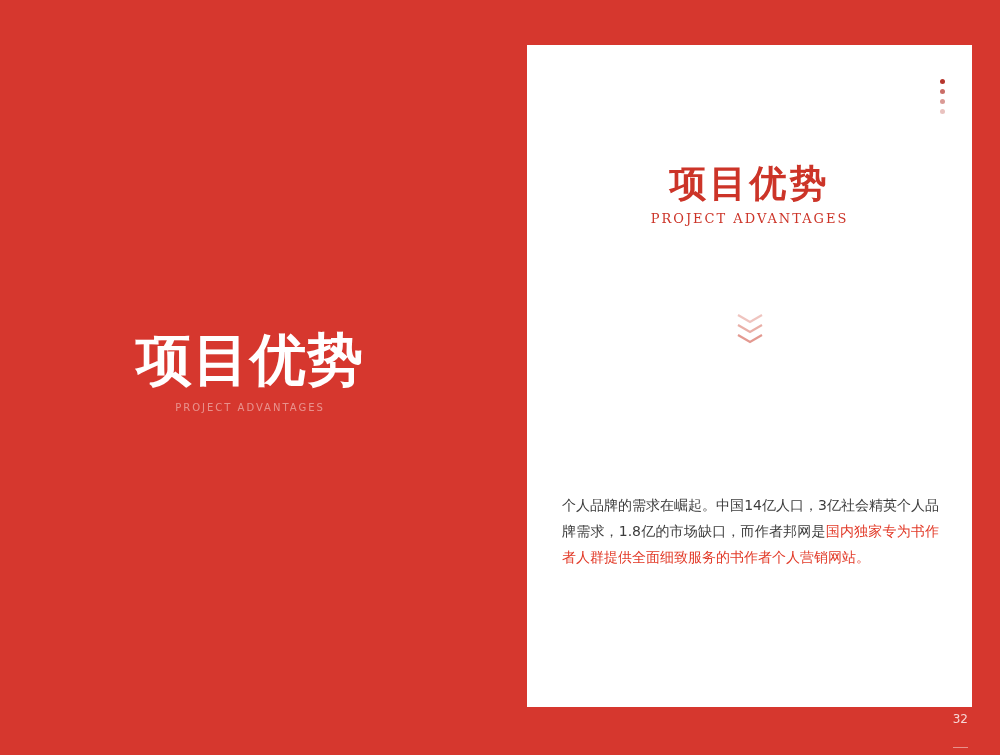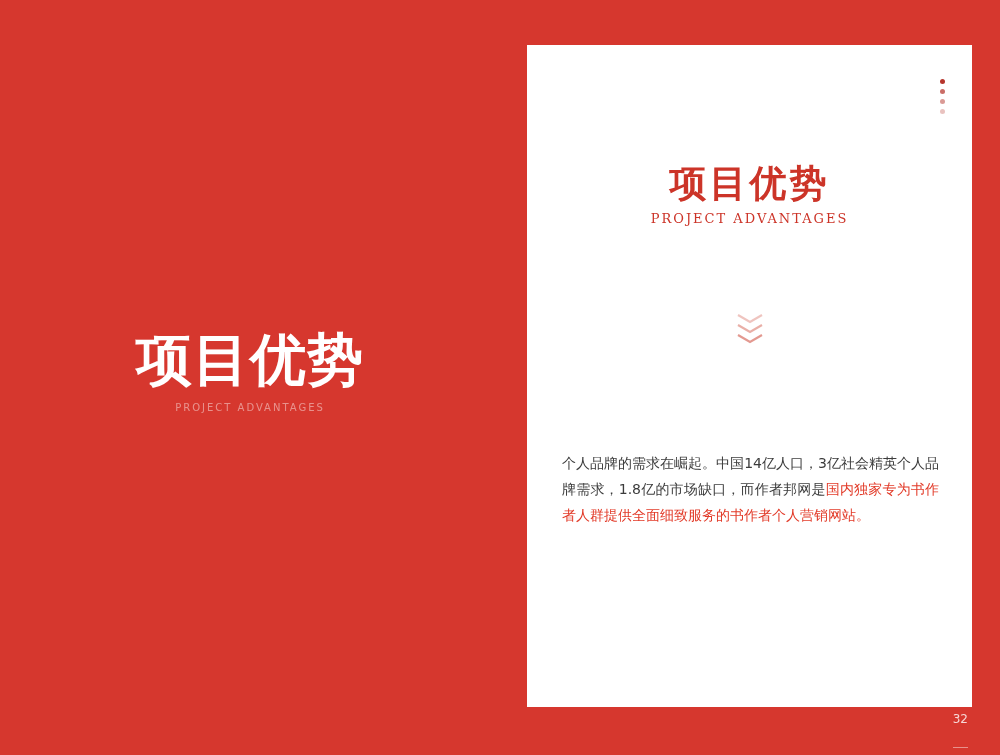--- a/index.html
+++ b/index.html
@@ -98,21 +98,21 @@
   
   .body-text {
     position: absolute;
     top: 405px; left: 35px;
     width: 377px;
     font-size: 14px;
     line-height: 26px;
     color: #3c3c3c;
     text-align: justify;
   }
-  .body-text p { margin-bottom: 4px; }
+  .body-text p { margin-bottom: 4px; margin-top: 42px; }
   .seg-red { color: #e23a28; }
 
   
   .page-number {
     position: absolute;
     right: 32px; top: 712px;
     min-width: 14px;
     text-align: center;
     font-size: 12px;
     color: rgba(255, 255, 255, 0.80);

